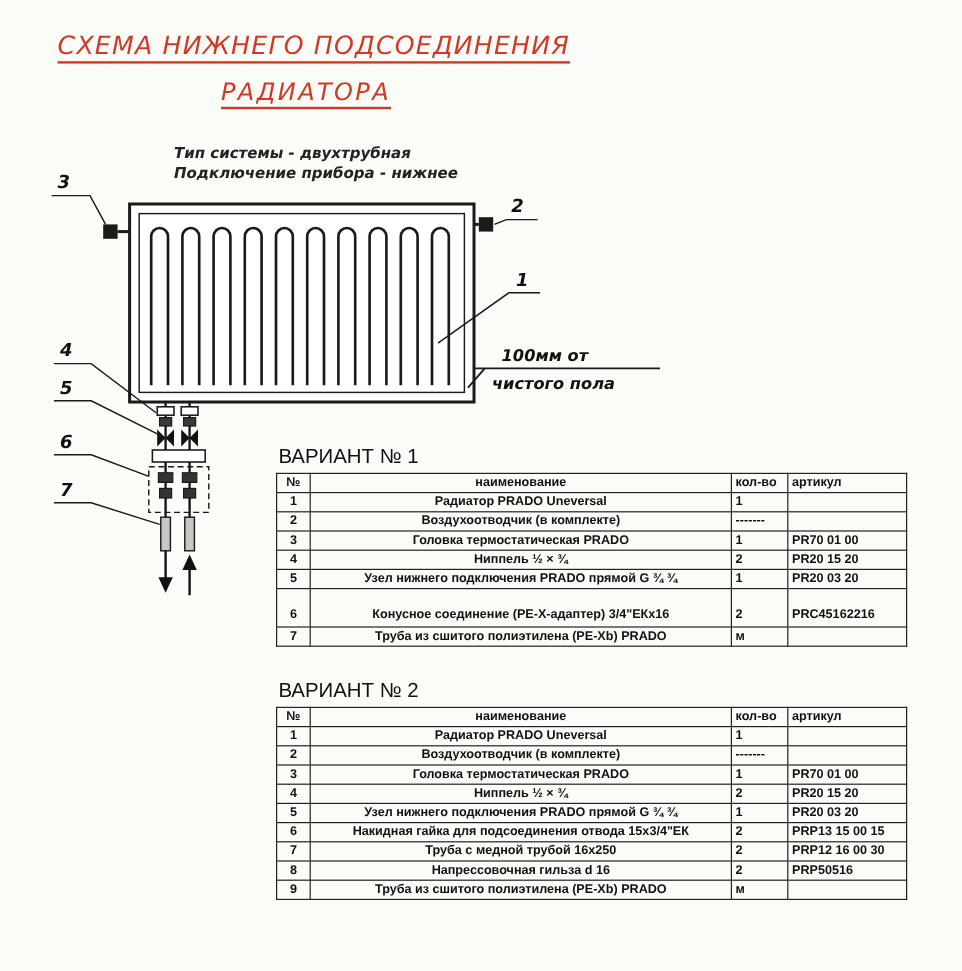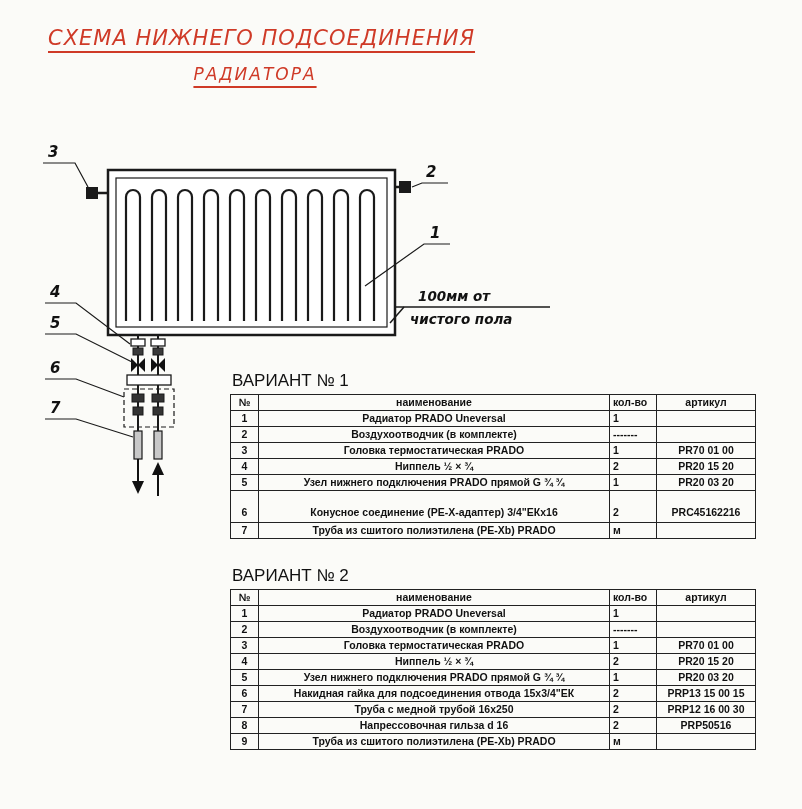--- a/index.html
+++ b/index.html
@@ -4,52 +4,56 @@
 <style>
   *{box-sizing:border-box;margin:0;padding:0}
   html,body{width:802px;height:809px}
   body{background:#fbfbf8;font-family:"Liberation Sans",sans-serif;color:#1b1b1b;position:relative;overflow:hidden}
   .page{position:absolute;inset:0}
 
   .title{position:absolute;left:48px;top:26px;width:414px;text-align:center;
          color:#cf3a27;font-style:italic;font-weight:normal;font-family:"DejaVu Sans",sans-serif}
   .title .t1{font-size:21px;letter-spacing:1px;white-space:nowrap;
              text-decoration:underline;text-underline-offset:6px;text-decoration-thickness:1.5px}
-  .title .t2{display:inline-block;margin-top:14px;font-size:17px;letter-spacing:2px;
+  .title .t2{display:inline-block;margin-top:14px;font-size:20px;letter-spacing:2px;
              text-decoration:underline;text-underline-offset:6px;text-decoration-thickness:1.5px}
 
   .subtitle{position:absolute;left:145px;top:120px;font-family:"DejaVu Sans",sans-serif;
             font-style:italic;font-weight:bold;font-size:12.5px;line-height:16px;color:#222}
 
   svg.diagram{position:absolute;left:30px;top:135px}
   svg text{font-family:"DejaVu Sans",sans-serif;font-style:italic;font-weight:bold;fill:#111}
   .callout-num{font-size:15px}
   .floor-text{font-size:13.5px}
 
   .tbl{position:absolute;width:527px}
   .tbl .cap{font-size:17px;font-weight:normal;margin:0 0 3px 2px;color:#111}
   .tbl table{border-collapse:collapse;table-layout:fixed;width:525px}
   .tbl th,.tbl td{border:1px solid #222;padding:1px 3px;font-size:10.5px;font-weight:bold;
                   height:14px;line-height:13px;overflow:hidden;white-space:nowrap;color:#111}
   .tbl th.c0,.tbl td.c0{text-align:center}
   .tbl th.c1,.tbl td.c1{text-align:center}
   .tbl th.c2,.tbl td.c2{text-align:left}
-  .tbl th.c3,.tbl td.c3{text-align:center}
+  .tbl th.c3,.tbl td.c3{text-align:left}
   .t1body tr:nth-child(6) td{height:32px;vertical-align:bottom;padding-bottom:3px}
 </style>
 </head>
 <body>
 
 <div class="page">
 
   <div class="title">
     <div class="t1">СХЕМА НИЖНЕГО ПОДСОЕДИНЕНИЯ</div>
     <div><span class="t2">РАДИАТОРА</span></div>
   </div>
 
+  <div class="subtitle">
+    <div>Тип системы - двухтрубная</div>
+    <div>Подключение прибора - нижнее</div>
+  </div>
 
   <svg class="diagram" width="540" height="380" viewBox="0 0 540 380">
 
     <g fill="none" stroke="#1a1a1a">
       <rect x="78" y="35" width="287" height="165" fill="#ffffff" stroke-width="2.5"></rect>
       <rect x="86" y="43" width="271" height="149" stroke-width="1.2"></rect>
       <path stroke-width="2.2" d="
         M96 186 L96 62 A7 7 0 0 1 110 62 L110 186
         M122 186 L122 62 A7 7 0 0 1 136 62 L136 186
         M148 186 L148 62 A7 7 0 0 1 162 62 L162 186

